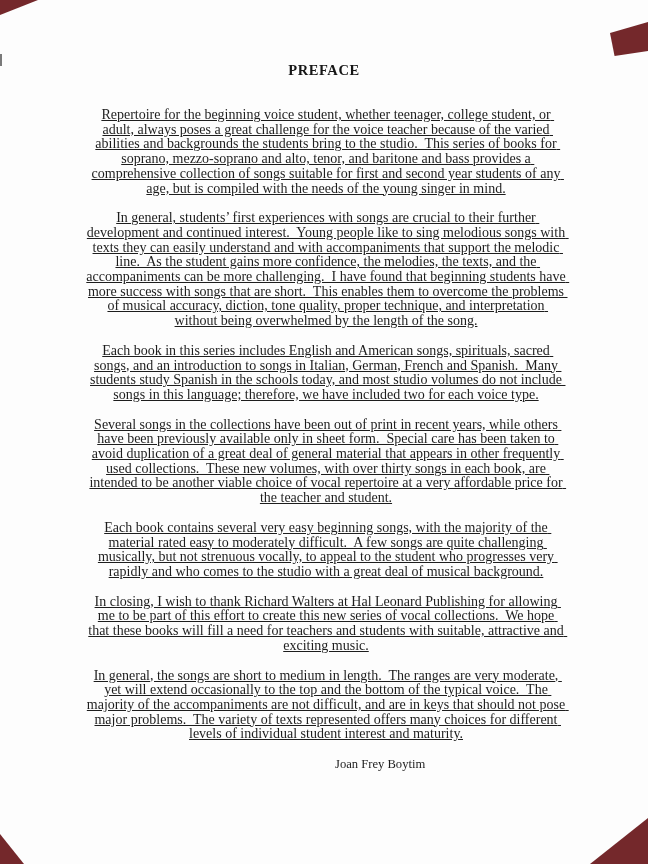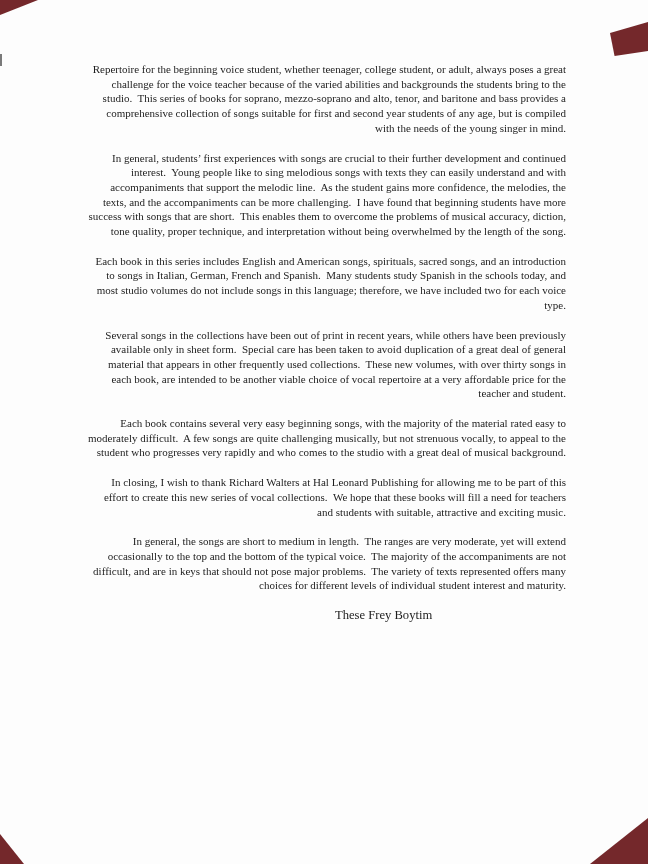--- a/index.html
+++ b/index.html
@@ -26,24 +26,25 @@
     letter-spacing: 0.6px;
     line-height: 17px;
     color: #161616;
   }
   .body-text {
     margin: 0 82px 0 86px;
     width: 480px;
   }
   .body-text p {
     margin: 0 0 15px 0;
-    font-size: 11px;
+    font-size: 14px;
     line-height: 14.7px;
-    text-align: right;
+    text-align: center;
     white-space: pre-wrap;
+    text-decoration: underline;
   }
   .signature {
     margin: 1px 0 0 249px;
     font-size: 12.6px;
     line-height: 15px;
   }
   
   .corner {
     position: absolute;
     background: #74282b;
@@ -76,25 +77,26 @@
 <body>
 
 <div class="page">
 
   <div class="corner tl"></div>
   <div class="corner tr"></div>
   <div class="corner bl"></div>
   <div class="corner br"></div>
   <div class="edge-tick"></div>
 
+  <h1 class="page-title">PREFACE</h1>
 
   <div class="body-text">
     <p>Repertoire for the beginning voice student, whether teenager, college student, or adult, always poses a great challenge for the voice teacher because of the varied abilities and backgrounds the students bring to the studio.  This series of books for soprano, mezzo-soprano and alto, tenor, and baritone and bass provides a comprehensive collection of songs suitable for first and second year students of any age, but is compiled with the needs of the young singer in mind.</p>
     <p>In general, students’ first experiences with songs are crucial to their further development and continued interest.  Young people like to sing melodious songs with texts they can easily understand and with accompaniments that support the melodic line.  As the student gains more confidence, the melodies, the texts, and the accompaniments can be more challenging.  I have found that beginning students have more success with songs that are short.  This enables them to overcome the problems of musical accuracy, diction, tone quality, proper technique, and interpretation without being overwhelmed by the length of the song.</p>
     <p>Each book in this series includes English and American songs, spirituals, sacred songs, and an introduction to songs in Italian, German, French and Spanish.  Many students study Spanish in the schools today, and most studio volumes do not include songs in this language; therefore, we have included two for each voice type.</p>
     <p>Several songs in the collections have been out of print in recent years, while others have been previously available only in sheet form.  Special care has been taken to avoid duplication of a great deal of general material that appears in other frequently used collections.  These new volumes, with over thirty songs in each book, are intended to be another viable choice of vocal repertoire at a very affordable price for the teacher and student.</p>
     <p>Each book contains several very easy beginning songs, with the majority of the material rated easy to moderately difficult.  A few songs are quite challenging musically, but not strenuous vocally, to appeal to the student who progresses very rapidly and who comes to the studio with a great deal of musical background.</p>
     <p>In closing, I wish to thank Richard Walters at Hal Leonard Publishing for allowing me to be part of this effort to create this new series of vocal collections.  We hope that these books will fill a need for teachers and students with suitable, attractive and exciting music.</p>
     <p>In general, the songs are short to medium in length.  The ranges are very moderate, yet will extend occasionally to the top and the bottom of the typical voice.  The majority of the accompaniments are not difficult, and are in keys that should not pose major problems.  The variety of texts represented offers many choices for different levels of individual student interest and maturity.</p>
-    <div class="signature">These Frey Boytim</div>
+    <div class="signature">Joan Frey Boytim</div>
   </div>
 
 </div>
 
 </body></html>

